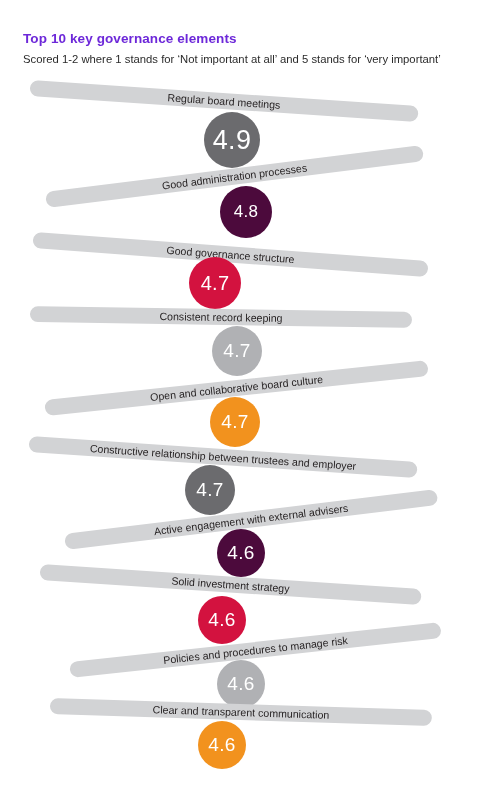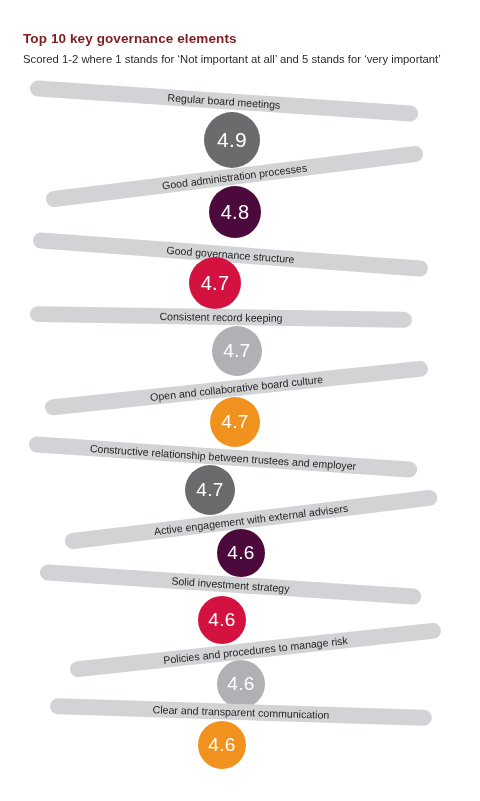--- a/index.html
+++ b/index.html
@@ -19,21 +19,21 @@
     overflow: hidden;
     background: #ffffff;
   }
   .title {
     position: absolute;
     left: 23px;
     top: 31px;
     font-size: 13.5px;
     font-weight: bold;
     letter-spacing: 0.1px;
-    color: #7f1d1d;
+    color: #6d28d9;
     white-space: nowrap;
   }
   .subtitle {
     position: absolute;
     left: 23px;
     top: 53px;
     font-size: 11.3px;
     color: #2b2b2b;
     white-space: nowrap;
   }
@@ -88,26 +88,26 @@
 
   <div class="title">Top 10 key governance elements</div>
 
   <div class="subtitle">Scored 1-2 where 1 stands for ‘Not important at all’ and 5 stands for ‘very important’</div>
 
   <div class="chart" id="chart-layer">
       <div class="bar-group" style="transform: translate(30px, 88px) rotate(3.83368deg);">
         <div class="bar" style="width: 388.87px; background: rgb(210, 211, 213);"></div>
         <div class="bar-label" style="width: 388.87px; color: rgb(35, 31, 32);">Regular board meetings</div>
       </div>
-      <div class="score" style="left: 204px; top: 112px; width: 56px; height: 56px; background: rgb(107, 107, 110); font-size: 21px;">4.9</div>
+      <div class="score" style="left: 204px; top: 112px; width: 56px; height: 56px; background: rgb(107, 107, 110); font-size: 27px;">4.9</div>
       <div class="bar-group" style="transform: translate(46px, 200px) rotate(-7.10631deg);">
         <div class="bar" style="width: 379.918px; background: rgb(210, 211, 213);"></div>
         <div class="bar-label" style="width: 379.918px; color: rgb(35, 31, 32);">Good administration processes</div>
       </div>
-      <div class="score" style="left: 209px; top: 186px; width: 52px; height: 52px; background: rgb(76, 10, 60); font-size: 20px;">4.8</div>
+      <div class="score" style="left: 220px; top: 186px; width: 52px; height: 52px; background: rgb(76, 10, 60); font-size: 17px;">4.8</div>
       <div class="bar-group" style="transform: translate(33px, 240px) rotate(4.19899deg);">
         <div class="bar" style="width: 396.063px; background: rgb(210, 211, 213);"></div>
         <div class="bar-label" style="width: 396.063px; color: rgb(35, 31, 32);">Good governance structure</div>
       </div>
       <div class="score" style="left: 189px; top: 257px; width: 52px; height: 52px; background: rgb(211, 18, 63); font-size: 20px;">4.7</div>
       <div class="bar-group" style="transform: translate(30px, 314px) rotate(0.89986deg);">
         <div class="bar" style="width: 382.047px; background: rgb(210, 211, 213);"></div>
         <div class="bar-label" style="width: 382.047px; color: rgb(35, 31, 32);">Consistent record keeping</div>
       </div>
       <div class="score" style="left: 212px; top: 326px; width: 50px; height: 50px; background: rgb(176, 177, 180); font-size: 19px;">4.7</div>

